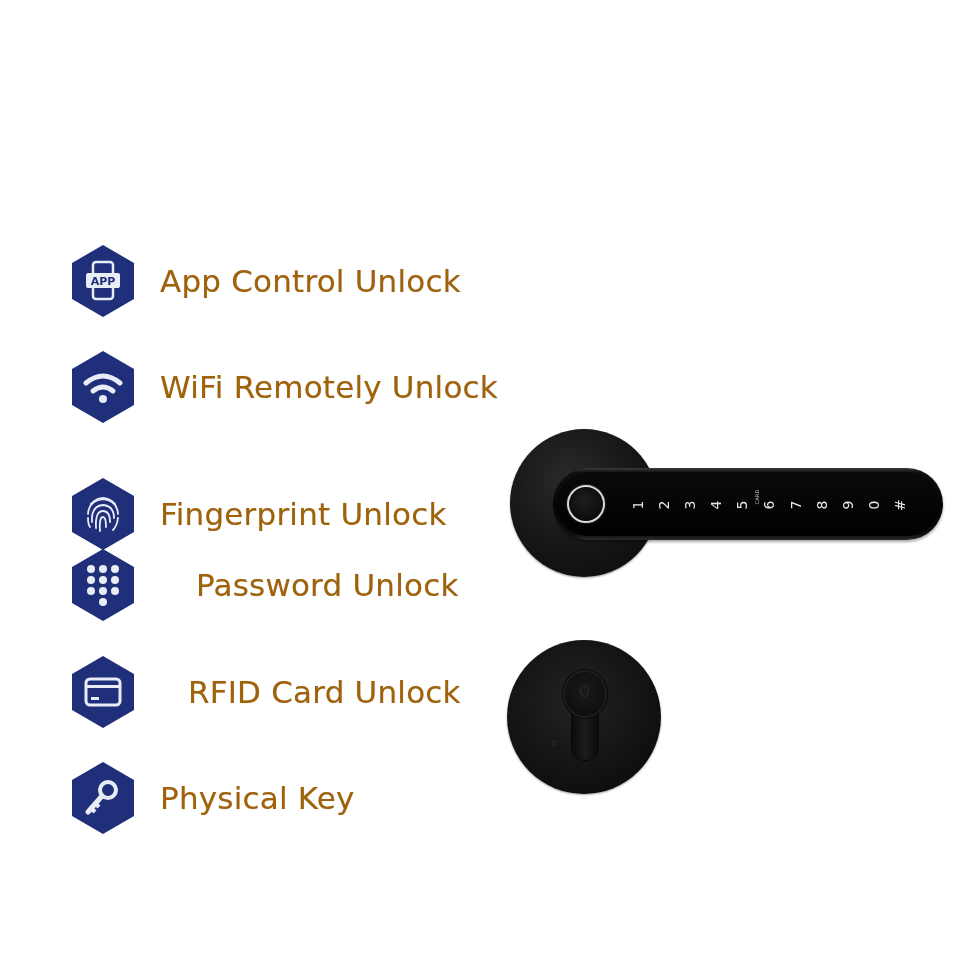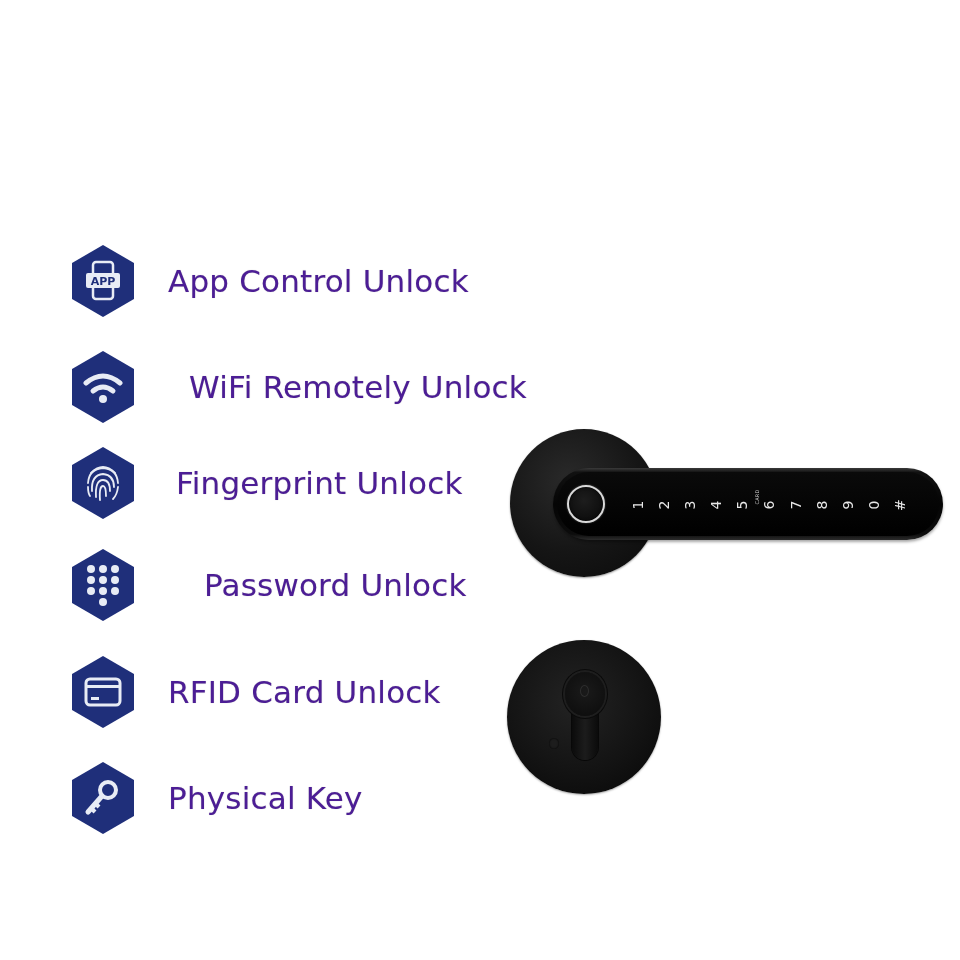--- a/index.html
+++ b/index.html
@@ -31,23 +31,23 @@
       position: absolute;
       left: 0; top: 0;
       width: 66px; height: 76px;
     }
     .hex svg.glyph {
       position: absolute;
       left: 13px; top: 16px;
       width: 40px; height: 44px;
     }
     .feature-label {
-      margin-left: 32px;
+      margin-left: 24px;
       font-size: 31px;
-      color: #4c1d95;
+      color: #a16207;
       letter-spacing: 0.2px;
       white-space: nowrap;
       text-shadow: 0 0 1px rgba(0,0,0,0.25);
     }
 
     
     .rose-top {
       position: absolute;
       left: 510px;
       top: 429px;
@@ -179,35 +179,35 @@
       </svg>
     <svg class="glyph" viewBox="0 0 40 44">
       <rect x="10" y="3" width="20" height="37" rx="3" fill="none" stroke="#e8ecf5" stroke-width="2.5"></rect>
       <rect x="3" y="14" width="34" height="15" rx="2" fill="#e8ecf5"></rect>
       <text x="20" y="26" text-anchor="middle" font-family="DejaVu Sans, sans-serif" font-weight="bold" font-size="11" fill="#1f2f7a">APP</text>
     </svg>
   </div>
   <span class="feature-label">App Control Unlock</span>
 </div>
 
-<div class="feature" style="top:347px;gap:21px;">
+<div class="feature" style="top:347px;">
   <div class="hex">
     <svg class="bg" viewBox="0 0 66 76">
         <polygon points="33,2 64,20 64,56 33,74 2,56 2,20" fill="#1f2f7a"></polygon>
       </svg>
     <svg class="glyph" viewBox="0 0 40 44">
       <path d="M3 18 Q20 4 37 18" fill="none" stroke="#e8ecf5" stroke-width="5" stroke-linecap="round"></path>
       <path d="M10 26 Q20 18 30 26" fill="none" stroke="#e8ecf5" stroke-width="5" stroke-linecap="round"></path>
       <circle cx="20" cy="34" r="4" fill="#e8ecf5"></circle>
     </svg>
   </div>
   <span class="feature-label">WiFi Remotely Unlock</span>
 </div>
 
-<div class="feature" style="top:443px;gap:8px;">
+<div class="feature" style="top:474px;">
   <div class="hex">
     <svg class="bg" viewBox="0 0 66 76">
         <polygon points="33,2 64,20 64,56 33,74 2,56 2,20" fill="#1f2f7a"></polygon>
       </svg>
     <svg class="glyph" viewBox="0 0 40 44">
       <g fill="none" stroke="#e8ecf5" stroke-width="1.8" stroke-linecap="round">
         <path d="M8 12 Q20 0 32 12"></path>
         <path d="M5 22 Q6 8 20 7 Q34 8 35 22"></path>
         <path d="M9 30 Q8 14 20 13 Q31 14 31 26"></path>
         <path d="M13 36 Q12 19 20 19 Q27 19 27 30"></path>
@@ -236,21 +236,21 @@
         <circle cx="8" cy="28" r="4"></circle>
           <circle cx="20" cy="28" r="4"></circle>
           <circle cx="32" cy="28" r="4"></circle>
         <circle cx="20" cy="39" r="4"></circle>
       </g>
     </svg>
   </div>
   <span class="feature-label">Password Unlock</span>
 </div>
 
-<div class="feature" style="top:652px;">
+<div class="feature" style="top:652px;gap:28px;">
   <div class="hex">
     <svg class="bg" viewBox="0 0 66 76">
         <polygon points="33,2 64,20 64,56 33,74 2,56 2,20" fill="#1f2f7a"></polygon>
       </svg>
     <svg class="glyph" viewBox="0 0 40 44">
       <rect x="3" y="9" width="34" height="26" rx="4" fill="none" stroke="#e8ecf5" stroke-width="3"></rect>
       <rect x="3" y="15" width="34" height="3" fill="#e8ecf5"></rect>
       <rect x="8" y="27" width="8" height="3" fill="#e8ecf5"></rect>
     </svg>
   </div>

